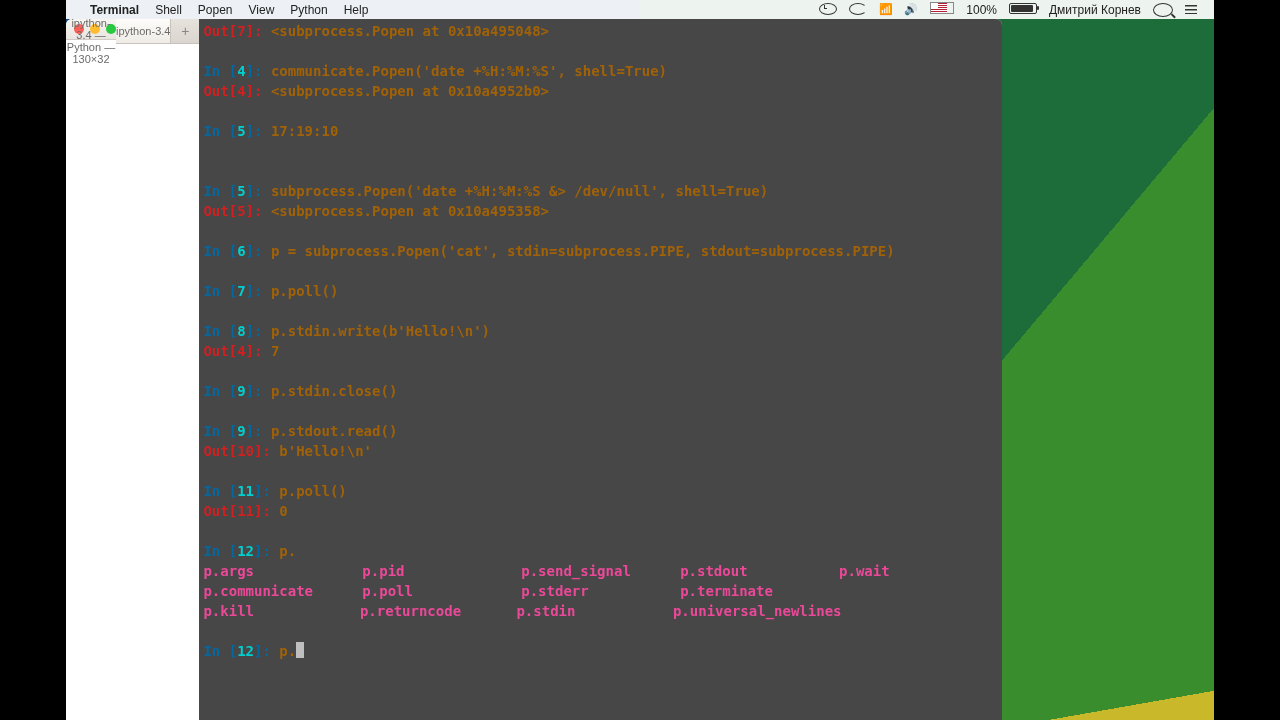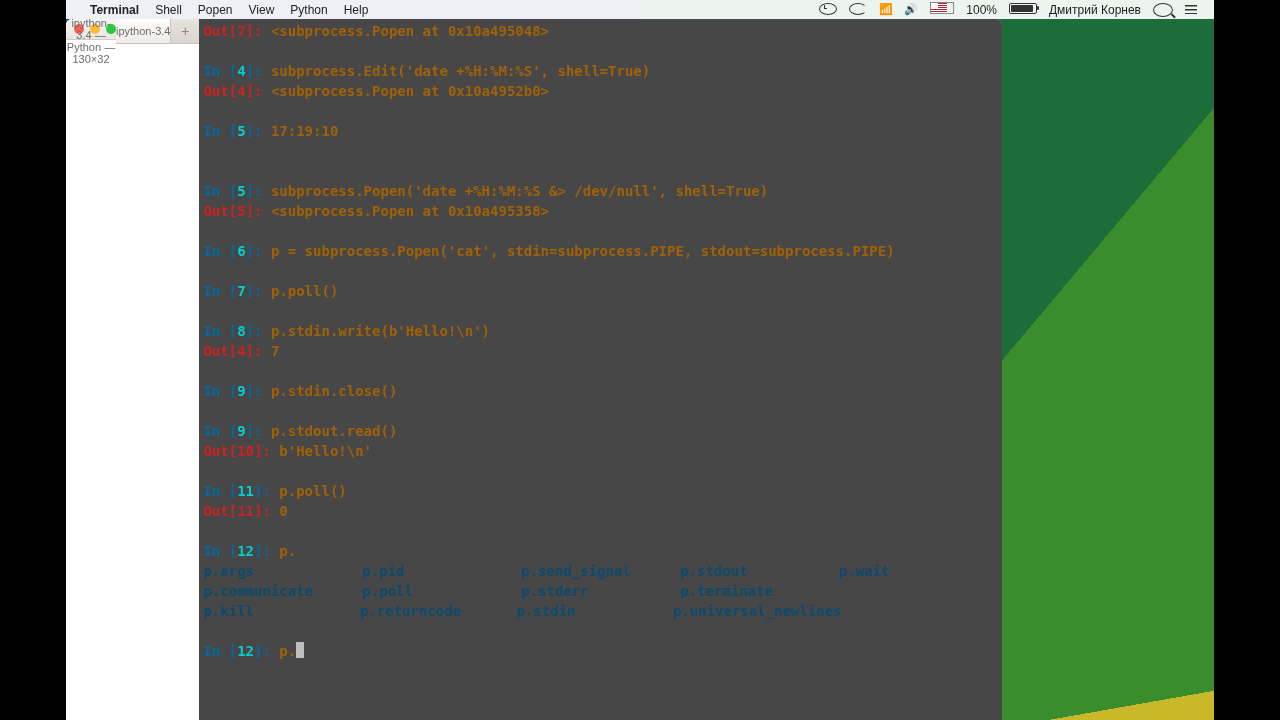--- a/index.html
+++ b/index.html
@@ -145,21 +145,21 @@
   .in-num { color: #00d0d0; }
   .out-lbl { color: #d02020; }
   .txt { color: #a16207; }
   .cursor {
     display:inline-block;
     width: 8px; height: 16px;
     background: #bfbfbf;
     vertical-align: -2px;
   }
   .completion-row { display:flex; }
-  .completion-row span { display:inline-block; width: 195px; color:#0c4a6e; }
+  .completion-row span { display:inline-block; width: 195px; color:#ec4899; }
   .spotlight {
     display:inline-block; width:12px; height:12px;
     border:1.5px solid #333; border-radius:50%; position:relative; vertical-align:-3px;
   }
   .spotlight::after{content:"";position:absolute;width:5px;height:1.5px;background:#333;right:-4px;bottom:-1px;transform:rotate(45deg);}
   .menulines{display:inline-block;width:12px;height:9px;background:
     linear-gradient(#333,#333) 0 0/12px 1.5px no-repeat,
     linear-gradient(#333,#333) 0 4px/12px 1.5px no-repeat,
     linear-gradient(#333,#333) 0 8px/12px 1.5px no-repeat;
   }
@@ -211,21 +211,21 @@
       </div>
       <div class="tabbar">
         <div class="tab">
           <span>ipython-3.4</span>
         </div>
         <div class="plus">+</div>
       </div>
 
       <div class="term-body" id="termbody"><span class="out-lbl">Out[7]:</span> <span class="txt">&lt;subprocess.Popen at 0x10a495048&gt;</span>
 
-<span class="in-lbl">In [</span><span class="in-num">4</span><span class="in-lbl">]:</span> <span class="txt">subprocess.Edit('date +%H:%M:%S', shell=True)</span>
+<span class="in-lbl">In [</span><span class="in-num">4</span><span class="in-lbl">]:</span> <span class="txt">communicate.Popen('date +%H:%M:%S', shell=True)</span>
 <span class="out-lbl">Out[4]:</span> <span class="txt">&lt;subprocess.Popen at 0x10a4952b0&gt;</span>
 
 <span class="in-lbl">In [</span><span class="in-num">5</span><span class="in-lbl">]:</span> <span class="txt">17:19:10</span>
 
 
 <span class="in-lbl">In [</span><span class="in-num">5</span><span class="in-lbl">]:</span> <span class="txt">subprocess.Popen('date +%H:%M:%S &amp;&gt; /dev/null', shell=True)</span>
 <span class="out-lbl">Out[5]:</span> <span class="txt">&lt;subprocess.Popen at 0x10a495358&gt;</span>
 
 <span class="in-lbl">In [</span><span class="in-num">6</span><span class="in-lbl">]:</span> <span class="txt">p = subprocess.Popen('cat', stdin=subprocess.PIPE, stdout=subprocess.PIPE)</span>
 

